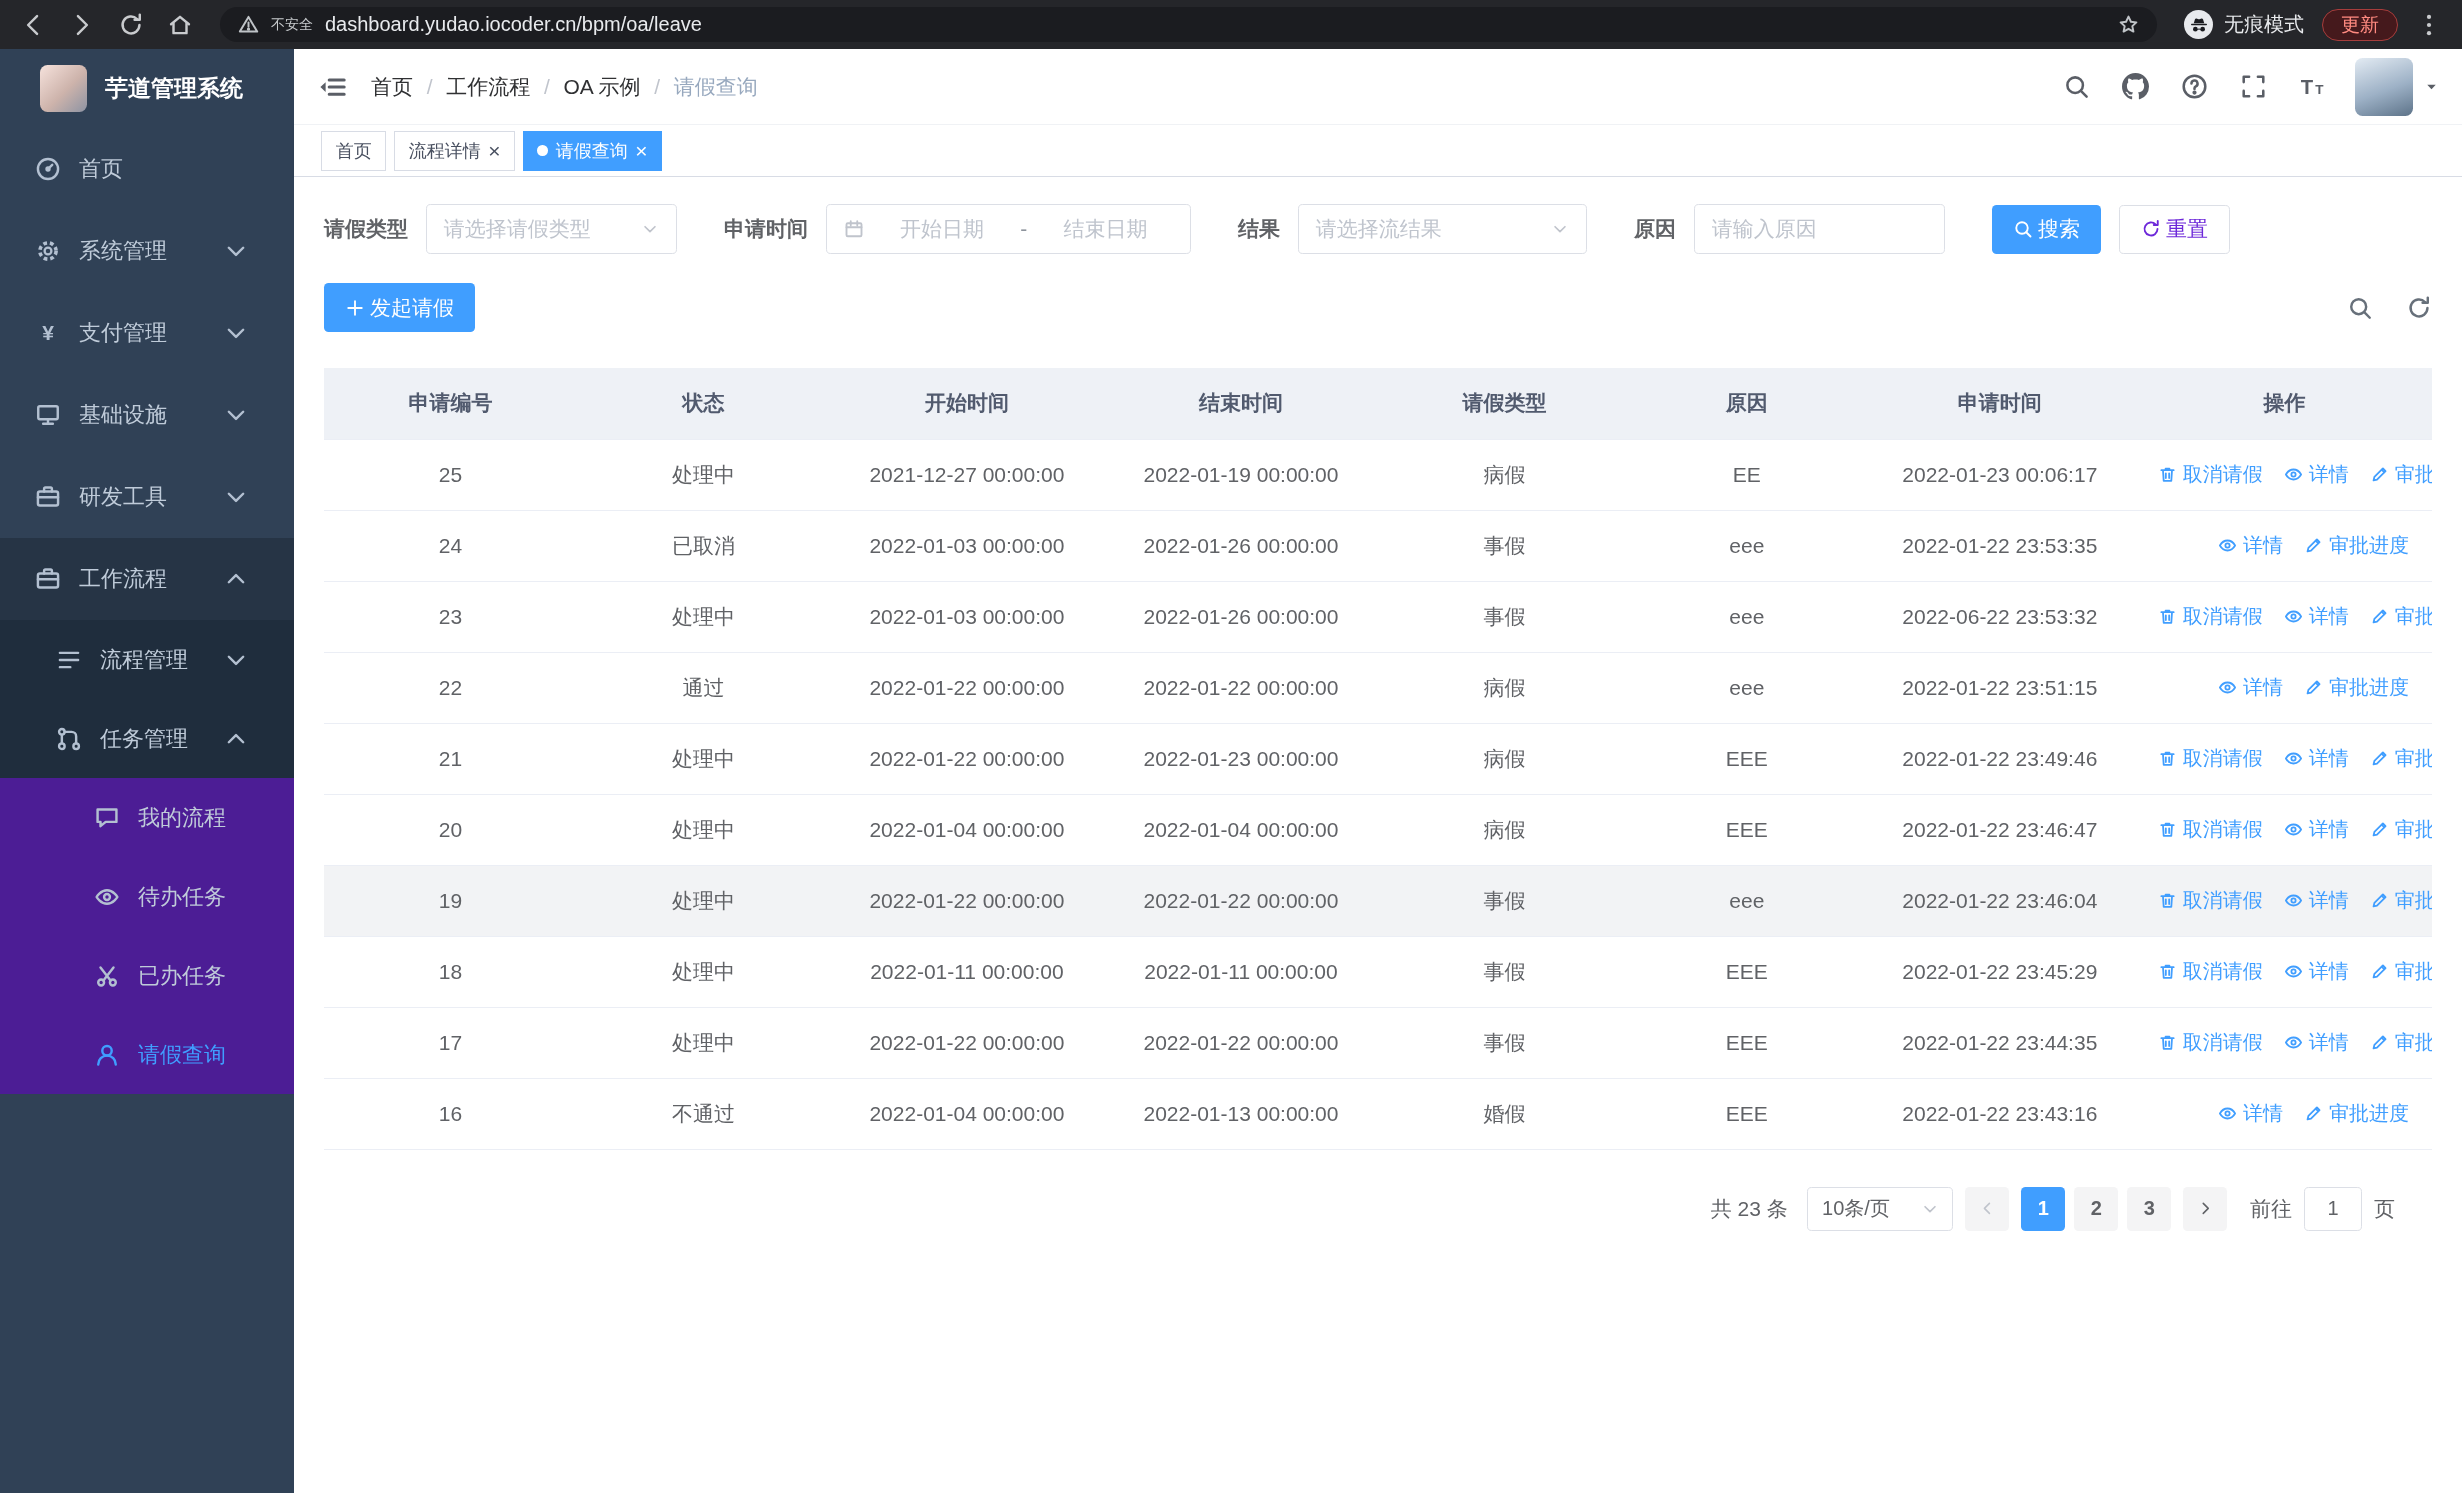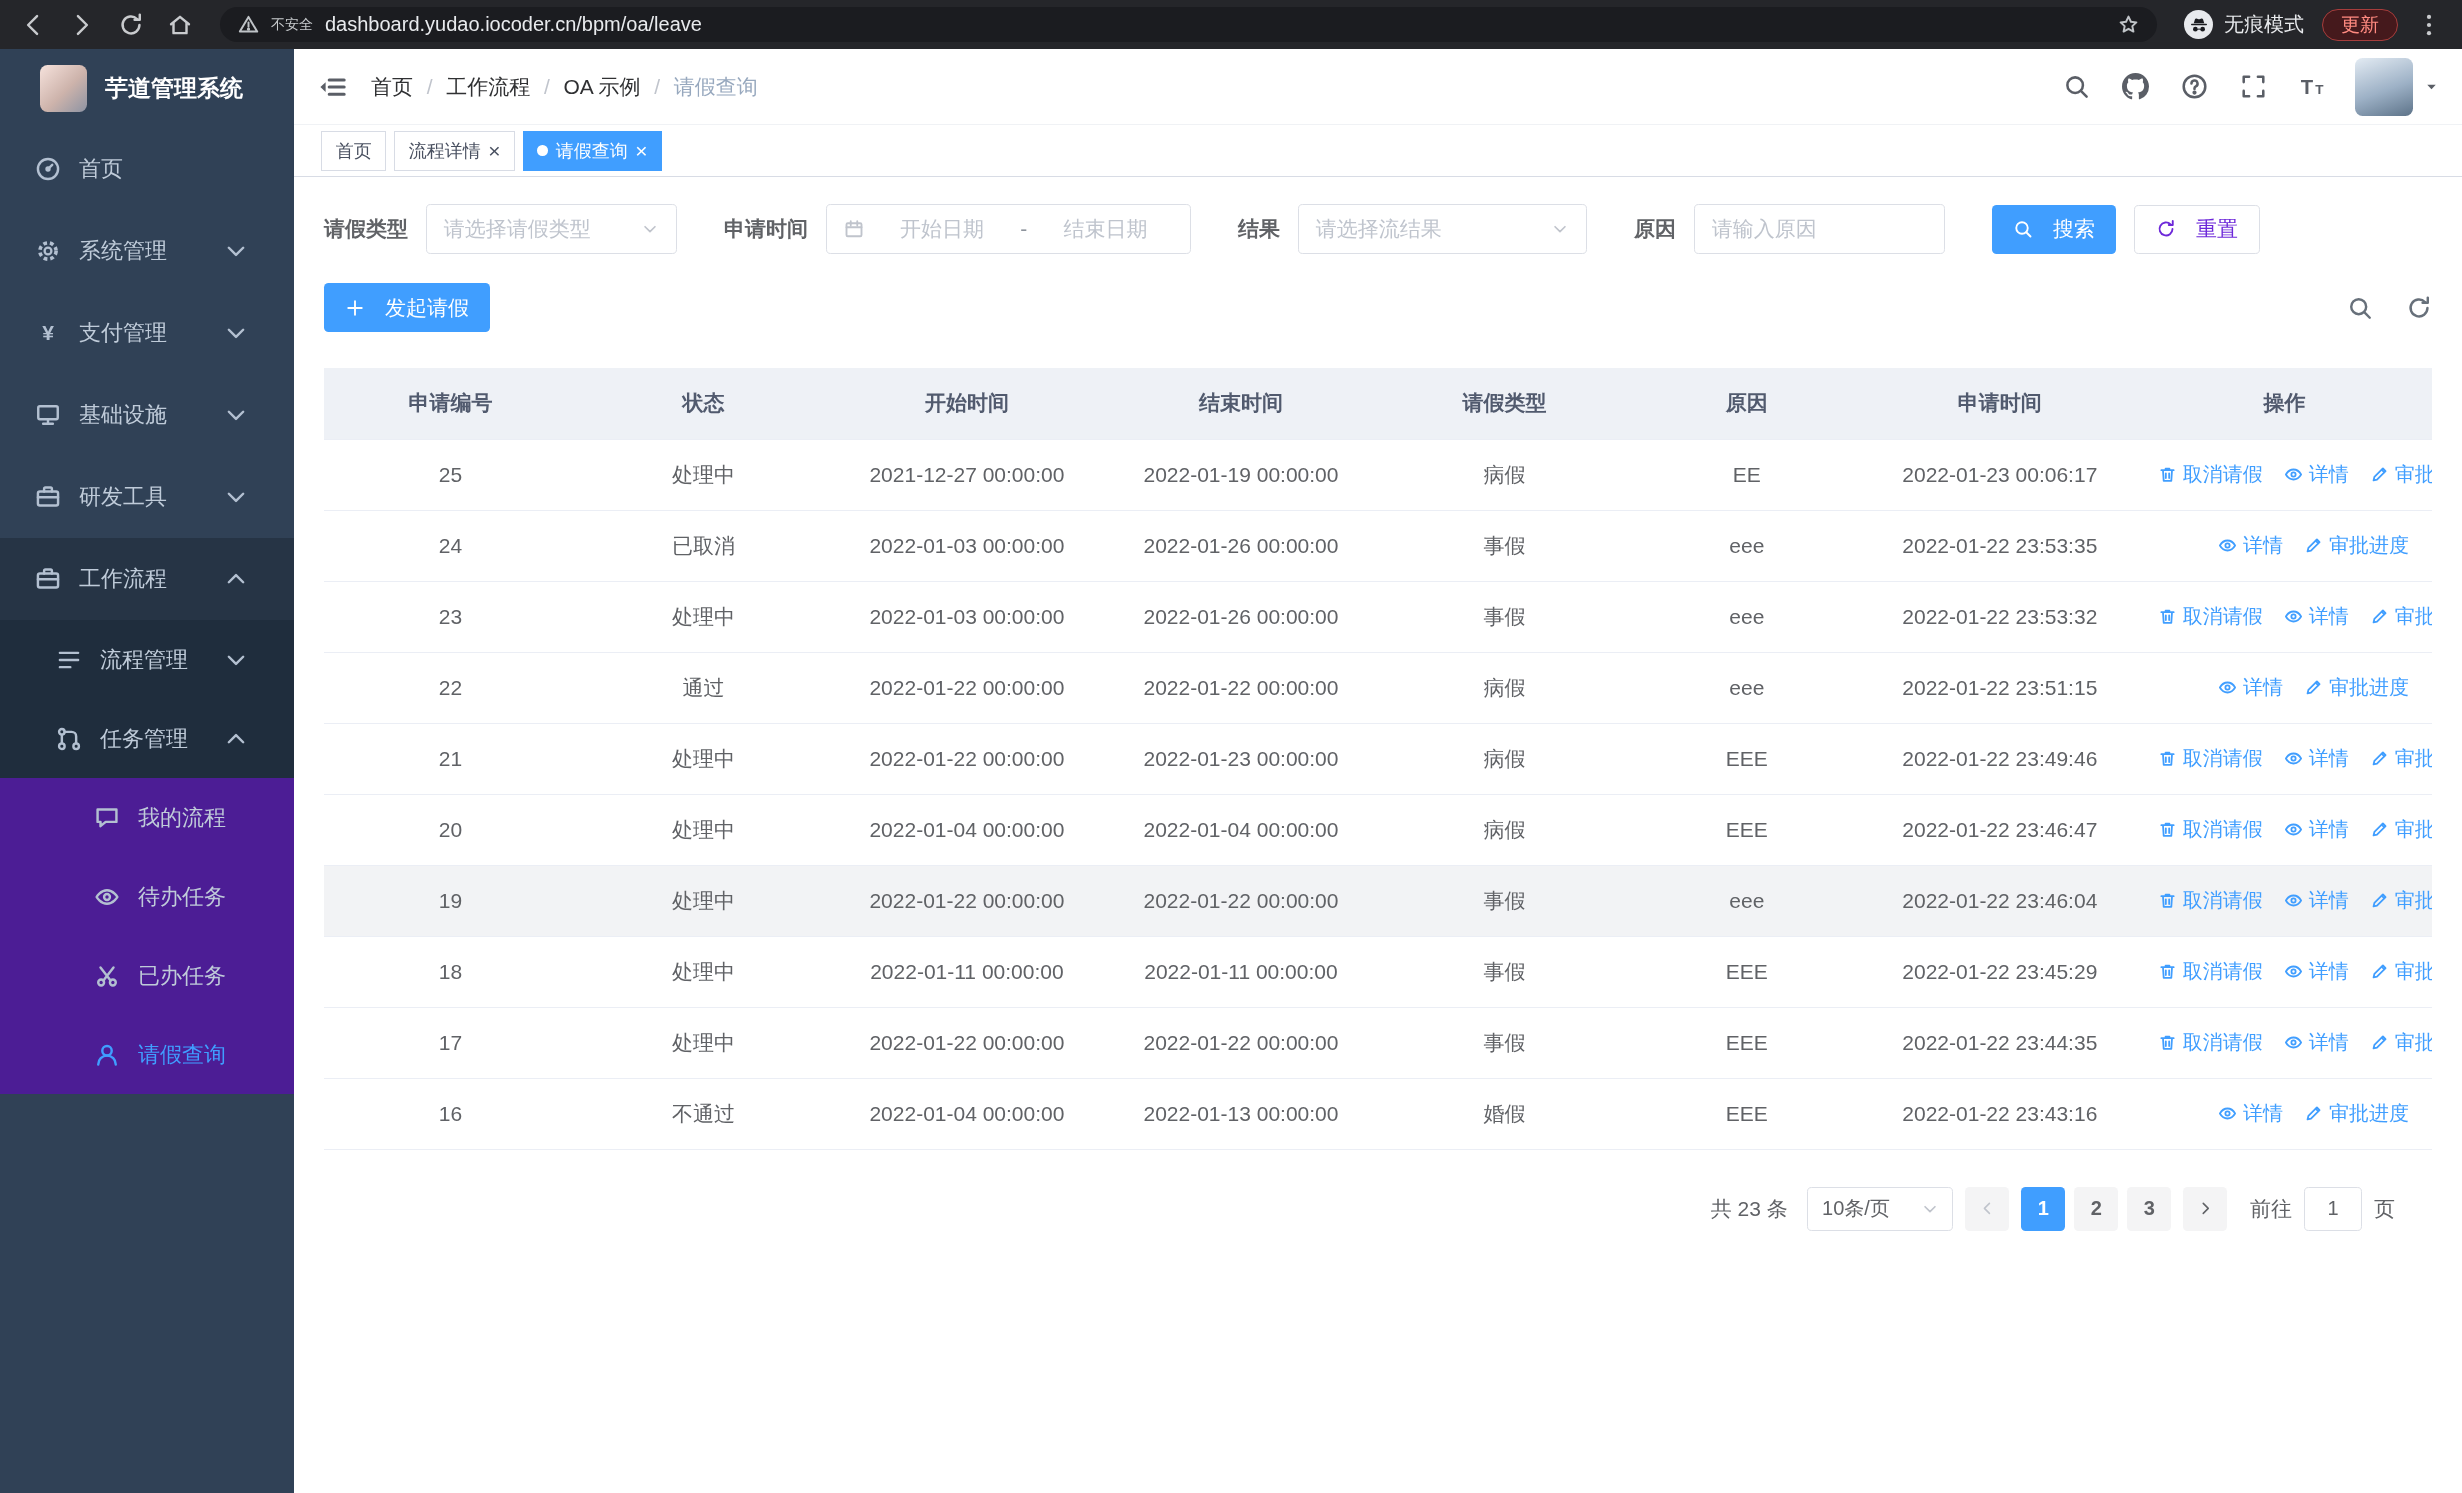--- a/index.html
+++ b/index.html
@@ -76,21 +76,21 @@
   .w330{width:251px}
   .w380{width:289px}
   .date-range{width:365px;gap:10.6px;cursor:pointer}
   .date-range .cal{width:20px;height:20px;color:#c0c4cc}
   .grow{flex:1;text-align:center}
   .range-sep{color:#8d939c}
   input.box{outline:none}
   input::placeholder{color:#bfc4cd}
   .f-actions{display:flex;align-items:center;gap:18px}
 
-  .btn{height:49px;border:none;border-radius:4.6px;font-size:21px;display:inline-flex;align-items:center;gap:20px;padding:0 21px;cursor:pointer;font-family:inherit;white-space:nowrap}
+  .btn{height:49px;border:none;border-radius:4.6px;font-size:21px;display:inline-flex;align-items:center;gap:5px;padding:0 21px;cursor:pointer;font-family:inherit;white-space:nowrap}
   .btn .icon{width:20px;height:20px}
   .btn-primary{background:#409eff;color:#fff}
   .btn-plain{background:#fff;border:0.8px solid #dcdfe6;color:#6d28d9}
 
   .toolbar-row{margin-top:29px;display:flex;align-items:center}
   .right-tools{margin-left:auto;display:flex;align-items:center;gap:33px;color:#67707a}
   .right-tools .icon{width:26px;height:26px;cursor:pointer}
 
   table.grid{width:100%;border-collapse:collapse;margin-top:36px;table-layout:fixed}
   .grid th{height:71px;background:#eef1f6;color:#515a6e;font-size:21px;font-weight:600;text-align:center;border-bottom:0.8px solid #ebeef5;white-space:nowrap}
@@ -585,21 +585,21 @@
                   <span>审批进度</span>
                 </a></td>
             </tr>
             <tr class="t-row">
               <td>23</td>
               <td>处理中</td>
               <td>2022-01-03 00:00:00</td>
               <td>2022-01-26 00:00:00</td>
               <td>事假</td>
               <td>eee</td>
-              <td>2022-01-22 23:53:32</td>
+              <td>2022-06-22 23:53:32</td>
               <td class="ops"><a class="act">
                   <span class="icon">
                     <svg viewBox="0 0 16 16" fill="none" stroke="currentColor" stroke-width="1.5" stroke-linecap="round" stroke-linejoin="round">
                       <path d="M2.8 4.4h10.4M6.4 4.4V3h3.2v1.4M4.2 4.4l.6 9h6.4l.6-9"></path>
                       <path d="M6.6 7v4M9.4 7v4"></path>
                     </svg>
                   </span>
                   <span>取消请假</span>
                 </a><a class="act">
                   <span class="icon">

